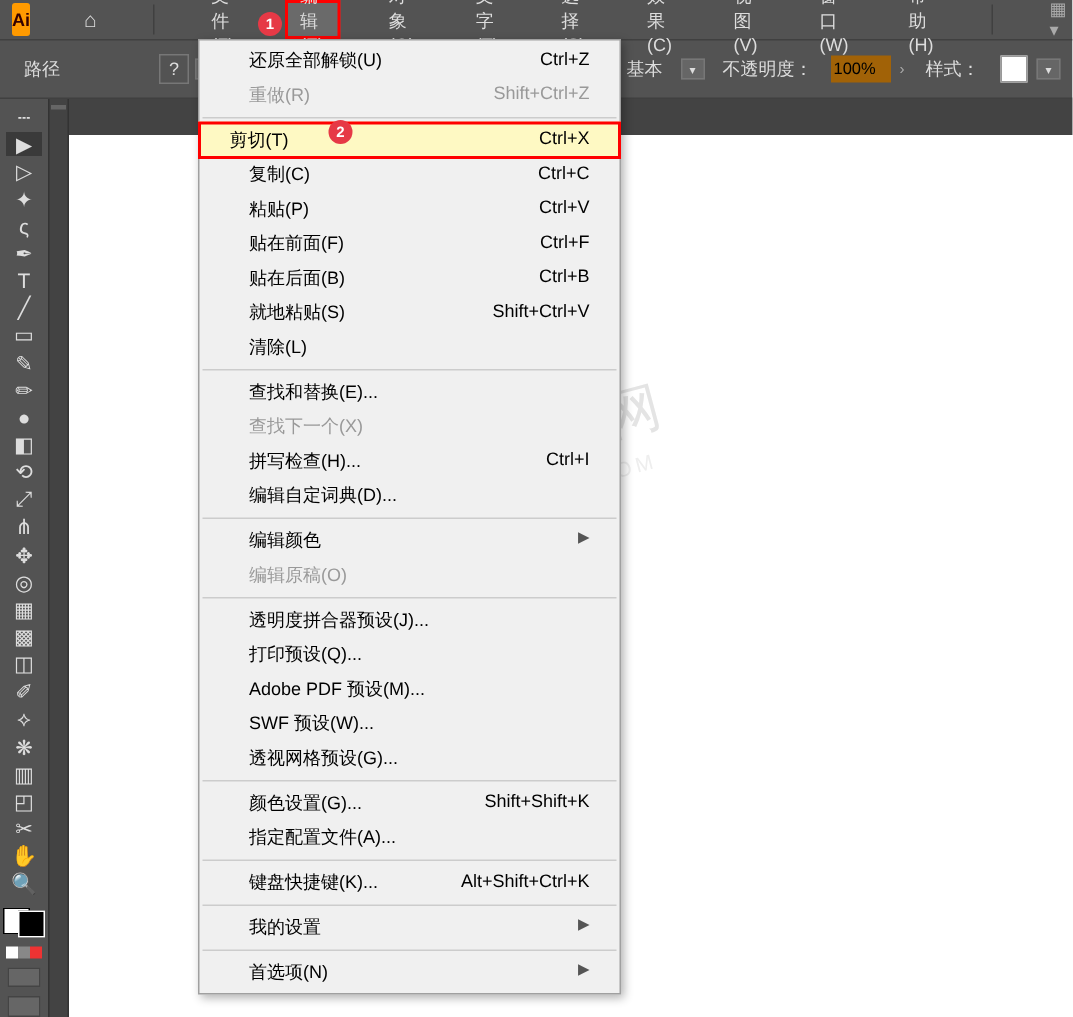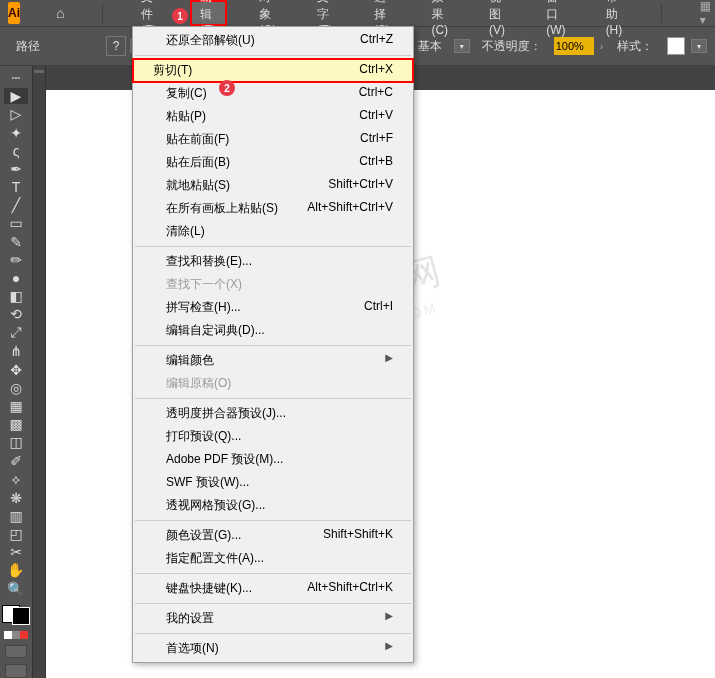--- a/index.html
+++ b/index.html
@@ -13,21 +13,21 @@
 .marker { position: absolute; width: 16px; height: 16px; background: #e63946; color: #fff; border-radius: 50%; display: flex; align-items: center; justify-content: center; font-size: 10px; font-weight: bold; z-index: 20; }
 .marker1 { top: 8px; left: 172px; }
 .marker2 { top: 80px; left: 219px; }
 .panel-icon { margin-left: 8px; color: #aaa; }
 .divider-v { width: 1px; height: 20px; background: #404040; margin: 0 6px; }
 
 .options-bar { background: #535353; height: 40px; display: flex; align-items: center; color: #ddd; font-size: 12px; padding: 0 8px; gap: 4px; border-top: 1px solid #404040; border-bottom: 1px solid #404040; }
 .options-bar .label { margin: 0 8px; }
 .q-icon { width: 20px; height: 20px; border: 1px solid #777; display: flex; align-items: center; justify-content: center; color: #ddd; }
 .dd { width: 16px; height: 14px; background: #666; border: 1px solid #777; display: flex; align-items: center; justify-content: center; font-size: 8px; }
-.opacity-input { background: #eab308; color: #000; width: 40px; height: 18px; font-size: 11px; padding: 0 2px; border: none; }
+.opacity-input { background: #a16207; color: #000; width: 40px; height: 18px; font-size: 11px; padding: 0 2px; border: none; }
 .swatch { width: 18px; height: 18px; background: #fff; border: 1px solid #999; margin: 0 2px; }
 .chev { font-size: 10px; color: #aaa; margin: 0 2px; }
 
 .tab-bar { background: #434343; height: 24px; display: flex; align-items: center; color: #ddd; font-size: 11px; padding-left: 48px; }
 .doc-tab { background: #525252; padding: 3px 10px; border-top: 1px solid #666; }
 
 .toolbar { position: absolute; left: 0; top: 66px; width: 32px; background: #535353; height: 612px; display: flex; flex-direction: column; align-items: center; padding-top: 4px; gap: 2px; }
 .tool { width: 24px; height: 22px; display: flex; align-items: center; justify-content: center; color: #ddd; font-size: 14px; cursor: pointer; }
 .tool.sel { background: #3a3a3a; }
 .color-swatches { margin-top: 6px; width: 28px; height: 28px; position: relative; }
@@ -144,20 +144,24 @@
 </div>
 <div class="side-strip">
   <div class="strip-grip"></div>
 </div>
 
 <div class="dropdown">
   <div class="dd-item">
       <span>还原全部解锁(U)</span>
       <span>Ctrl+Z</span>
     </div>
+  <div class="dd-item disabled">
+      <span>重做(R)</span>
+      <span>Shift+Ctrl+Z</span>
+    </div>
   <div class="dd-sep"></div>
   <div class="dd-item highlight">
       <span>剪切(T)</span>
       <span>Ctrl+X</span>
     </div>
   <div class="dd-item">
       <span>复制(C)</span>
       <span>Ctrl+C</span>
     </div>
   <div class="dd-item">
@@ -170,24 +174,20 @@
     </div>
   <div class="dd-item">
       <span>贴在后面(B)</span>
       <span>Ctrl+B</span>
     </div>
   <div class="dd-item">
       <span>就地粘贴(S)</span>
       <span>Shift+Ctrl+V</span>
     </div>
   <div class="dd-item">
-      <span>在所有画板上粘贴(S)</span>
-      <span>Alt+Shift+Ctrl+V</span>
-    </div>
-  <div class="dd-item">
       <span>清除(L)</span>
       <span></span>
     </div>
   <div class="dd-sep"></div>
   <div class="dd-item">
       <span>查找和替换(E)...</span>
       <span></span>
     </div>
   <div class="dd-item disabled">
       <span>查找下一个(X)</span>

